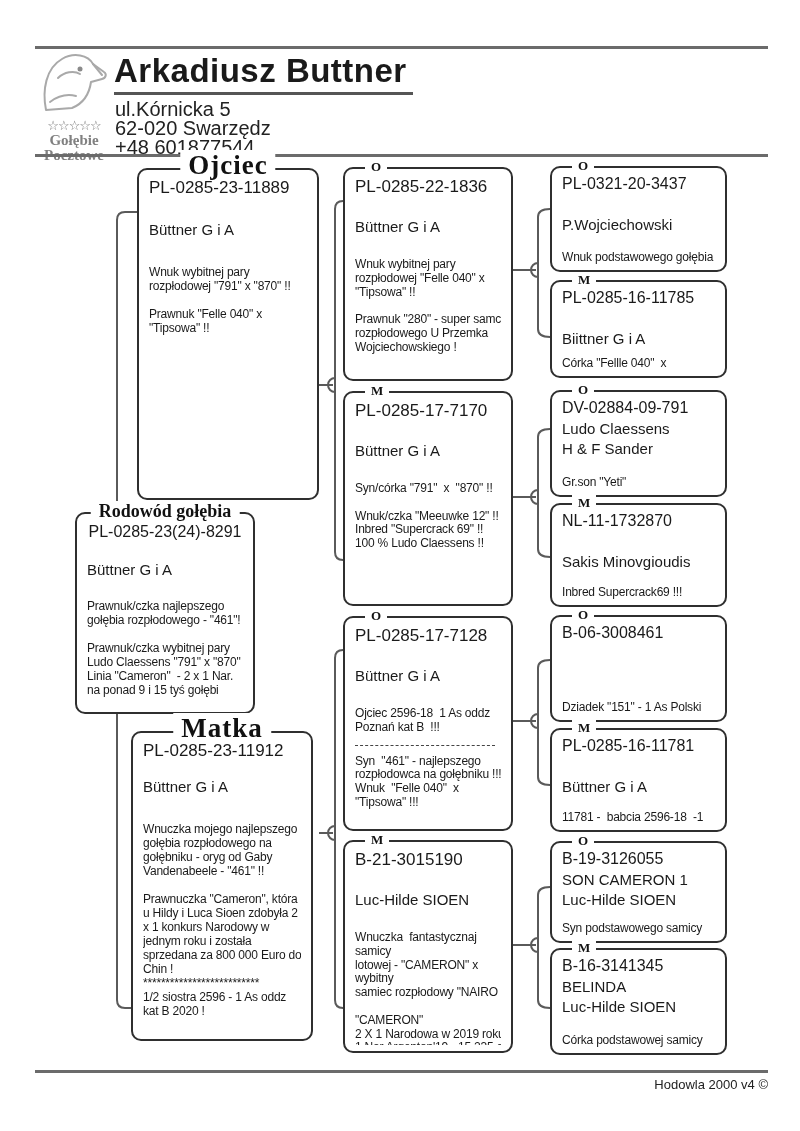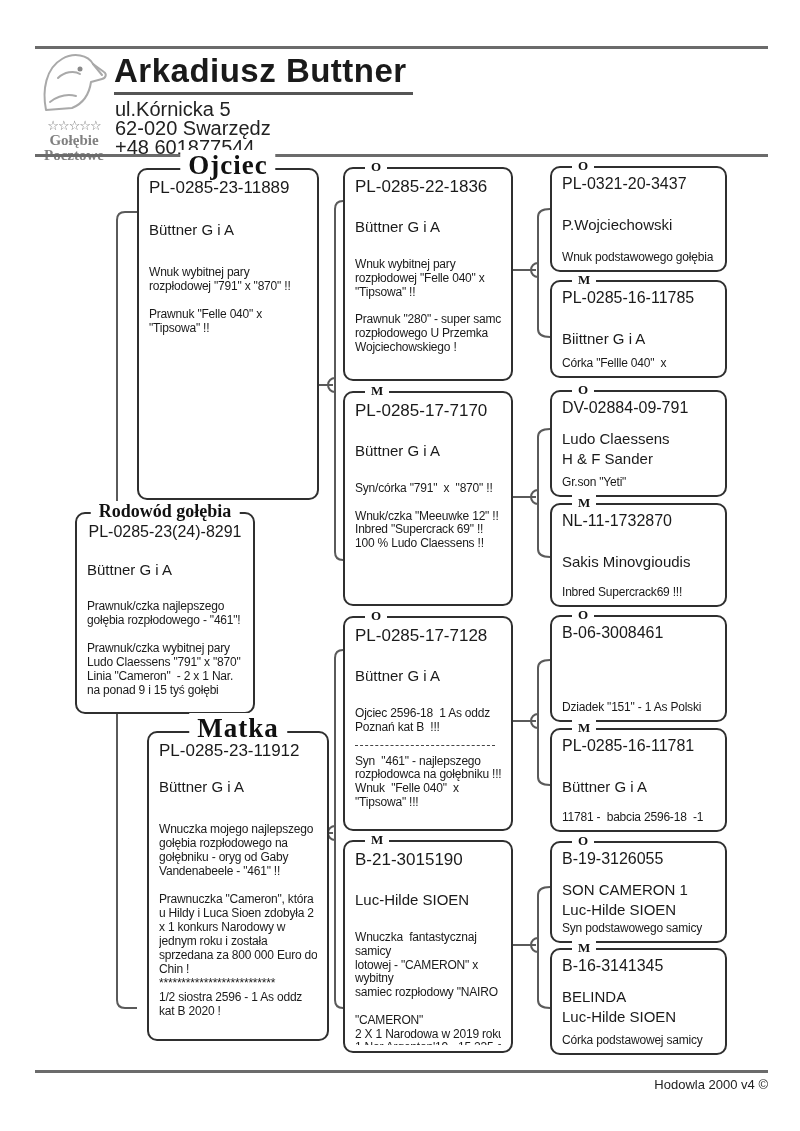--- a/index.html
+++ b/index.html
@@ -26,21 +26,21 @@
   .notes{font-size:12px;line-height:1.17;margin-top:26px;white-space:pre;letter-spacing:-.2px;overflow:hidden;}
   .pos-main .ring{font-size:16px;text-align:center;}
   .mid .owner{margin-top:20px;}
   .mid .notes{margin-top:22px;line-height:1.15;}
   .divider{border-top:1px dashed #444;margin:10px 0 9px 0;width:96%;}
   
   .sm{padding:6px 10px 5px 10px;}
   .sm .ring{font-size:16px;line-height:19px;}
   .sm .owner{font-size:15px;line-height:20px;}
   .sm.gap .owner{}
-  .sm.tight .owner{margin-top:12px;}
+  .sm.tight .owner{margin-top:2px;}
   .sm .note{font-size:12px;letter-spacing:-.2px;margin-top:auto;padding-bottom:1px;white-space:pre;overflow:hidden;}
   
   .footer-credit{position:absolute;right:32px;top:1077px;font-size:13px;color:#222;}
   svg.wires{position:absolute;left:0;top:0;pointer-events:none;}
 </style>
 </head>
 <body>
 
 <div class="rule" style="top:46px"></div>
 
@@ -116,21 +116,21 @@
   <div class="owner" style="margin-top:18px">Büttner G i A</div>
   <div class="notes" style="margin-top:20px">Prawnuk/czka najlepszego
 gołębia rozpłodowego - "461"!
 
 Prawnuk/czka wybitnej pary
 Ludo Claessens "791" x "870"
 Linia "Cameron"  - 2 x 1 Nar.
 na ponad 9 i 15 tyś gołębi</div>
 </div>
 
-<div class="box" style="left:147px;top:731px;width:182px;height:310px">
+<div class="box" style="left:131px;top:731px;width:182px;height:310px">
   <div class="box-title t-big">Matka</div>
   <div class="ring">PL-0285-23-11912</div>
   <div class="owner" style="margin-top:16px">Büttner G i A</div>
   <div class="notes" style="">Wnuczka mojego najlepszego
 gołębia rozpłodowego na
 gołębniku - oryg od Gaby
 Vandenabeele - "461" !!
 
 Prawnuczka "Cameron", która
 u Hildy i Luca Sioen zdobyła 2

